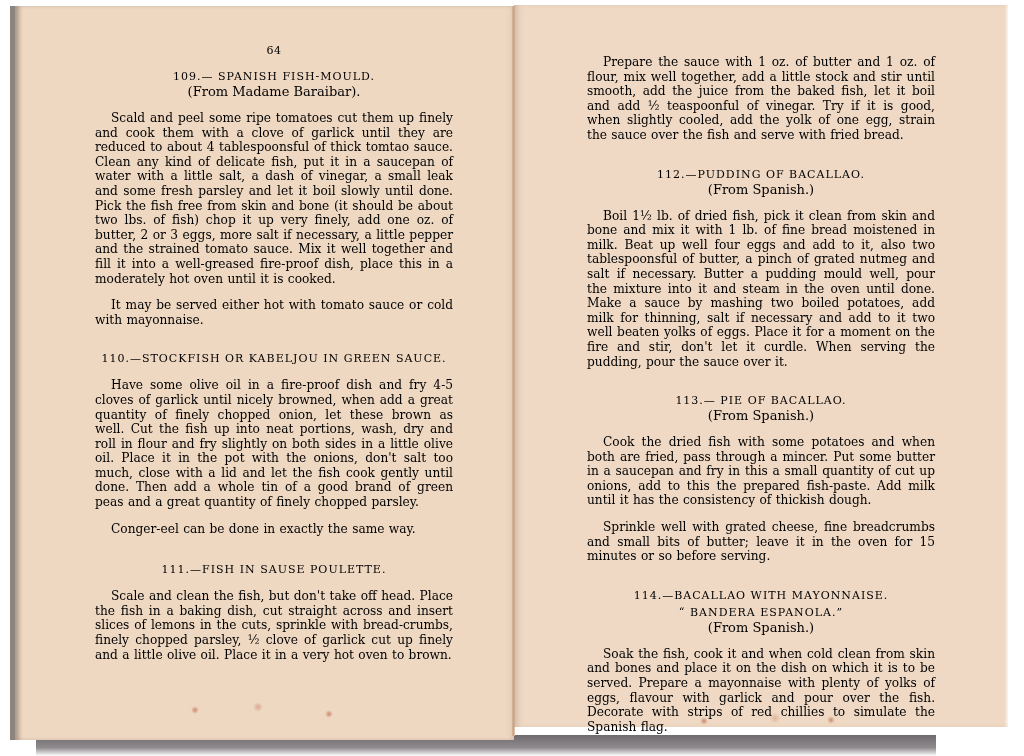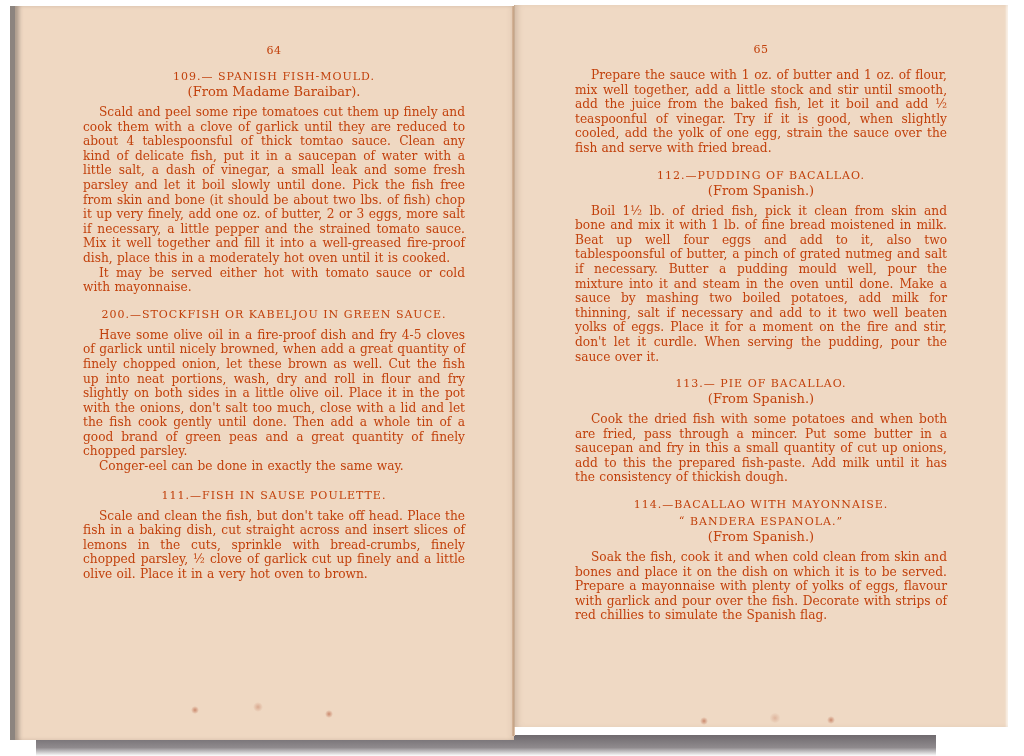--- a/index.html
+++ b/index.html
@@ -10,21 +10,21 @@
   }
   .shadow-bottom {
     position: absolute; left: 36px; top: 735px; width: 900px; height: 21px;
     background: linear-gradient(to bottom, #6f6a6e, #8f8a8d 60%, #ffffff);
   }
   .book { position: absolute; left: 0; top: 0; width: 1024px; height: 756px; }
   .page {
     position: absolute; top: 6px; height: 734px;
     background: #efd8c2;
     box-sizing: border-box;
-    color: #c2410c;
+    color: #000000;
   }
   .page.left {
     left: 10px; width: 504px;
     border-left: 5px solid #8c847f;
     box-shadow: inset 6px 0 4px -2px rgba(90,80,75,0.45), inset -4px 0 6px -3px rgba(150,120,100,0.3);
   }
   .page.right {
     left: 514px; width: 494px; top: 5px; height: 722px;
     border-left: 1px solid #c9ae95;
     box-shadow: inset 5px 0 6px -3px rgba(150,120,100,0.35), inset -3px 0 2px -1px rgba(255,255,255,0.6);
@@ -38,21 +38,21 @@
   }
   .recipe-title {
     text-align: center; font-size: 11px; letter-spacing: 1px; line-height: 15px;
     text-transform: none; margin: 2px 0 0 0;
   }
   .recipe-sub {
     text-align: center; font-size: 13px; line-height: 15px; margin: 0 0 6px 0;
   }
   .para {
     font-size: 12.2px; line-height: 14.6px; text-align: justify; text-indent: 16px;
-    margin: 0; word-spacing: 0.5px;
+    margin: 12px; word-spacing: 0.5px;
   }
   .gap { height: 10px; }
   .gap-lg { height: 12px; }
   .stain {
     position: absolute; width: 8px; height: 8px; border-radius: 50%;
     background: radial-gradient(circle, rgba(190,110,80,0.75), rgba(190,110,80,0) 70%);
   }
   .gutter-fold {
     position: absolute; left: 512px; top: 6px; width: 3px; height: 730px;
     background: linear-gradient(to right, #d8b89c, #c7a588, #e9cfb8);
@@ -72,21 +72,21 @@
       <div>
         <div class="recipe-title">109.— SPANISH FISH-MOULD.</div>
         <div class="recipe-sub">(From Madame Baraibar).</div>
         <p class="para">Scald and peel some ripe tomatoes cut them up finely and cook them with a clove of garlick until they are reduced to about 4 tablespoonsful of thick tomtao sauce. Clean any kind of delicate fish, put it in a saucepan of water with a little salt, a dash of vinegar, a small leak and some fresh parsley and let it boil slowly until done. Pick the fish free from skin and bone (it should be about two lbs. of fish) chop it up very finely, add one oz. of butter, 2 or 3 eggs, more salt if necessary, a little pepper and the strained tomato sauce. Mix it well together and fill it into a well-greased fire-proof dish, place this in a moderately hot oven until it is cooked.</p>
         <p class="para">It may be served either hot with tomato sauce or cold with mayonnaise.</p>
       </div>
 
       <div class="gap-lg"></div>
 
       <div>
-        <div class="recipe-title" style="margin:0 12px 6px 12px;">200.—STOCKFISH OR KABELJOU IN GREEN SAUCE.</div>
+        <div class="recipe-title" style="margin:0 12px 6px 12px;">110.—STOCKFISH OR KABELJOU IN GREEN SAUCE.</div>
         <p class="para">Have some olive oil in a fire-proof dish and fry 4-5 cloves of garlick until nicely browned, when add a great quantity of finely chopped onion, let these brown as well. Cut the fish up into neat portions, wash, dry and roll in flour and fry slightly on both sides in a little olive oil. Place it in the pot with the onions, don't salt too much, close with a lid and let the fish cook gently until done. Then add a whole tin of a good brand of green peas and a great quantity of finely chopped parsley.</p>
         <p class="para">Conger-eel can be done in exactly the same way.</p>
       </div>
 
       <div class="gap-lg"></div>
 
       <div>
         <div class="recipe-title" style="margin-bottom:6px;">111.—FISH IN SAUSE POULETTE.</div>
         <p class="para">Scale and clean the fish, but don't take off head. Place the fish in a baking dish, cut straight across and insert slices of lemons in the cuts, sprinkle with bread-crumbs, finely chopped parsley, ½ clove of garlick cut up finely and a little olive oil. Place it in a very hot oven to brown.</p>
       </div>
@@ -94,38 +94,38 @@
 
     <div class="stain" style="left:176px; top:700px;"></div>
     <div class="stain" style="left:238px; top:696px; width:10px; height:10px; opacity:0.6;"></div>
     <div class="stain" style="left:310px; top:704px;"></div>
   </div>
 
   <div class="gutter-fold"></div>
 
   <div class="page right">
     <div class="page-inner">
-      <div class="page-num">65</div>
 
       <p class="para">Prepare the sauce with 1 oz. of butter and 1 oz. of flour, mix well together, add a little stock and stir until smooth, add the juice from the baked fish, let it boil and add ½ teaspoonful of vinegar. Try if it is good, when slightly cooled, add the yolk of one egg, strain the sauce over the fish and serve with fried bread.</p>
 
       <div class="gap"></div>
 
       <div>
         <div class="recipe-title">112.—PUDDING OF BACALLAO.</div>
         <div class="recipe-sub">(From Spanish.)</div>
         <p class="para">Boil 1½ lb. of dried fish, pick it clean from skin and bone and mix it with 1 lb. of fine bread moistened in milk. Beat up well four eggs and add to it, also two tablespoonsful of butter, a pinch of grated nutmeg and salt if necessary. Butter a pudding mould well, pour the mixture into it and steam in the oven until done. Make a sauce by mashing two boiled potatoes, add milk for thinning, salt if necessary and add to it two well beaten yolks of eggs. Place it for a moment on the fire and stir, don't let it curdle. When serving the pudding, pour the sauce over it.</p>
       </div>
 
       <div class="gap"></div>
 
       <div>
         <div class="recipe-title">113.— PIE OF BACALLAO.</div>
         <div class="recipe-sub">(From Spanish.)</div>
         <p class="para">Cook the dried fish with some potatoes and when both are fried, pass through a mincer. Put some butter in a saucepan and fry in this a small quantity of cut up onions, add to this the prepared fish-paste. Add milk until it has the consistency of thickish dough.</p>
+        <p class="para">Sprinkle well with grated cheese, fine breadcrumbs and small bits of butter; leave it in the oven for 15 minutes or so before serving.</p>
       </div>
 
       <div class="gap"></div>
 
       <div>
         <div class="recipe-title">114.—BACALLAO WITH MAYONNAISE.</div>
         <div class="recipe-title">“ BANDERA ESPANOLA.”</div>
         <div class="recipe-sub">(From Spanish.)</div>
         <p class="para">Soak the fish, cook it and when cold clean from skin and bones and place it on the dish on which it is to be served. Prepare a mayonnaise with plenty of yolks of eggs, flavour with garlick and pour over the fish. Decorate with strips of red chillies to simulate the Spanish flag.</p>
       </div>

